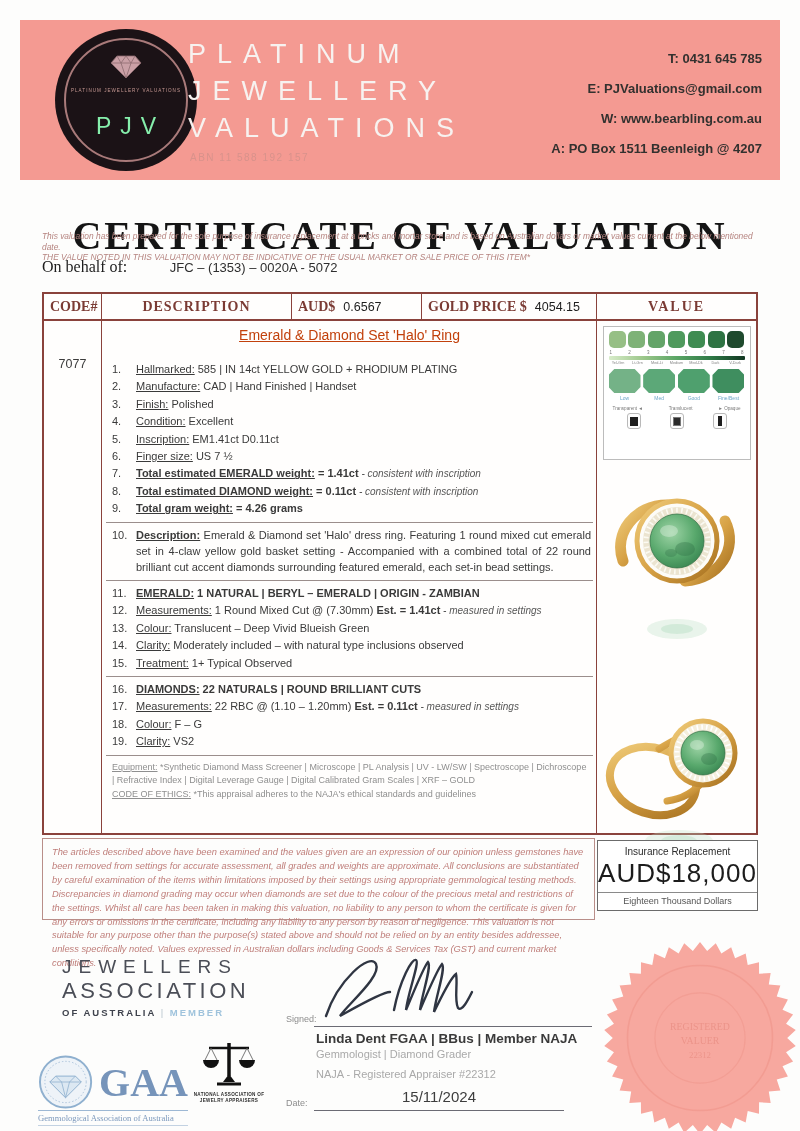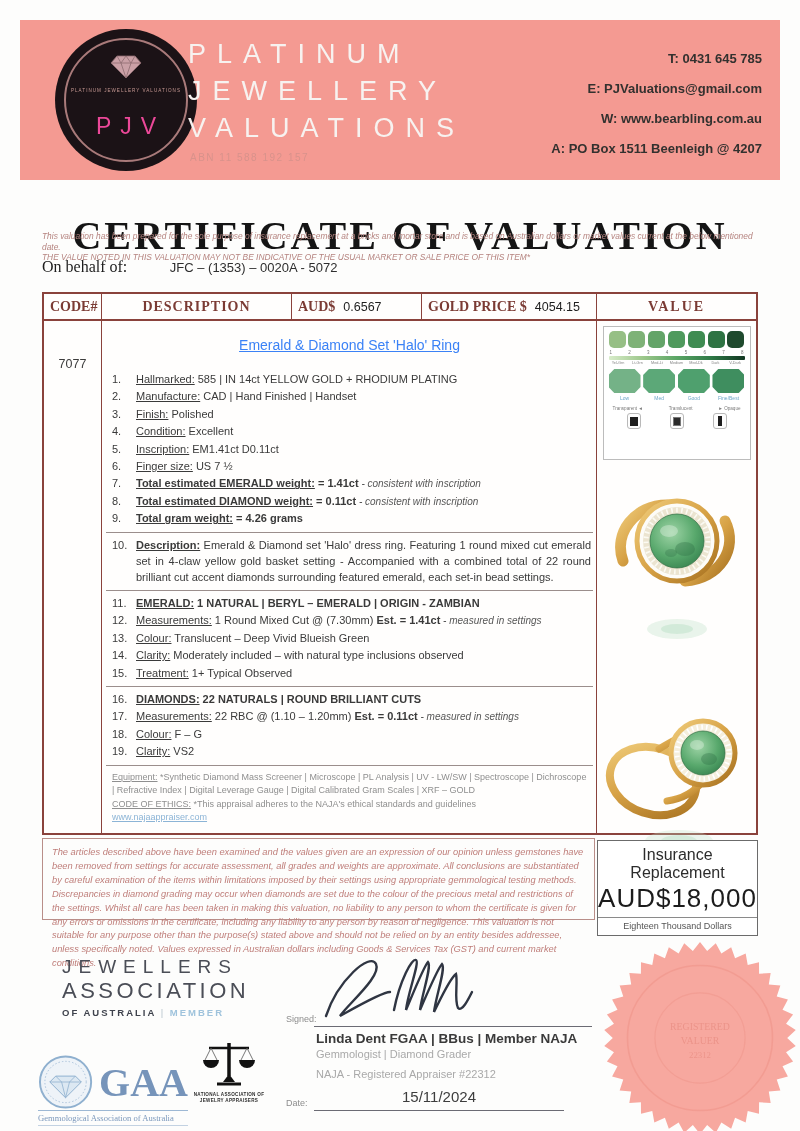--- a/index.html
+++ b/index.html
@@ -6,21 +6,21 @@
   body { background:#e8e8e8; font-family:"Liberation Sans", sans-serif; }
   .page { position:relative; width:800px; height:1131px; margin:0 auto; background:#fdfdfc; overflow:hidden; }
 
   
   .band { position:absolute; left:20px; top:20px; width:760px; height:160px; background:#f49a92; }
   .logo-circle { position:absolute; left:35px; top:9px; width:142px; height:142px; border-radius:50%;
                  background:#1b1216; display:flex; flex-direction:column; align-items:center; justify-content:center; }
   .logo-inner { position:absolute; inset:9px; border:2px solid #a97a7a; border-radius:50%; }
   .logo-gem { margin-top:-6px; }
   .ring-text { font-size:4.6px; letter-spacing:1px; color:#c49791; margin-top:8px; white-space:nowrap; }
-  .logo-abbr { font-size:23px; letter-spacing:9px; color:#ec4899; margin-top:20px; padding-left:9px; }
+  .logo-abbr { font-size:23px; letter-spacing:9px; color:#86efac; margin-top:20px; padding-left:9px; }
   .brand-name { position:absolute; left:168px; top:16px; color:#f7f2f0; font-size:27px; letter-spacing:11px; line-height:37px; font-weight:400; }
   .abn { position:absolute; left:170px; top:132px; color:#d8928b; font-size:10px; letter-spacing:1.5px; }
   .contacts { position:absolute; right:18px; top:24px; text-align:right; color:#33312f; font-size:13px; font-weight:700; line-height:30px; }
 
   
   .cert-title { position:absolute; left:0; top:184px; width:100%; text-align:center;
                 font-family:"Liberation Serif", serif; font-size:40px; font-weight:700; letter-spacing:3px; color:#151515;margin-top:28px; }
   .smallprint { position:absolute; left:42px; top:231px; width:716px; font-style:italic;
                 color:#b5837f; font-size:8.4px; line-height:10.5px; }
   .behalf { position:absolute; left:42px; top:258px; }
@@ -37,21 +37,21 @@
   .th-aud  { width:130px; gap:8px; }
   .th-gold { width:175px; gap:8px; }
   .th-value{ flex:1; justify-content:center; border-right:none !important; letter-spacing:2px; }
   .th-num { font-family:"Liberation Sans", sans-serif; color:#1f1f1f; font-weight:400; font-size:12.5px; }
   .tbody { display:flex; height:512px; }
   .col-code { width:58px; border-right:1.5px solid #8a423c; padding-top:36px; text-align:center;
               font-size:12.5px; color:#3c3c3c; }
   .col-main { width:495px; padding:4px 4px 0 4px; }
   .col-value{ flex:1; border-left:1.5px solid #8a423c; margin-left:-1.5px; position:relative; }
 
-  .item-title { text-align:center; font-size:14px; color:#3b82f6; text-decoration:underline; margin-top:12px; }
+  .item-title { text-align:center; font-size:14px; color:#c2410c; text-decoration:underline; margin-top:2px; }
   .grp { padding:4px 2px 4px 6px; }
   .grp + .grp { border-top:1px solid #9b8e8c; }
   .item-row { display:flex; font-size:11px; color:#3a3a3a; line-height:16.4px; }
   .inum { width:24px; flex:none; }
   .itxt { flex:1; }
   .ilbl { text-decoration:underline; }
   .item-row.b .ilbl, .item-row.b .itxt { font-weight:700; }
   .isfx { font-style:italic; font-weight:400; font-size:10px; color:#565656; }
   .it2 { font-weight:700; }
   .g1 { margin-top:14px; }
@@ -80,21 +80,21 @@
            display:flex; align-items:center; justify-content:center; }
   .ticon span { background:#1e1e1e; }
   .ring-img { position:absolute; left:4px; }
   .ring-1 { top:148px; }
   .ring-2 { top:348px; }
 
   
   .legal { position:absolute; left:42px; top:838px; width:553px; height:82px; border:1.5px solid #b98e89;
            padding:7px 9px; font-style:italic; font-size:9.3px; line-height:13.9px; color:#bf7e7a; }
   .valuebox { position:absolute; left:597px; top:840px; width:161px; border:1.5px solid #6b6b6b; background:#fff; text-align:center; }
-  .vb-title { font-size:16px; color:#2c2c2c; padding-top:5px; }
+  .vb-title { font-size:10px; color:#2c2c2c; padding-top:5px; }
   .vb-amount { font-size:26px; color:#1c1c1c; letter-spacing:1px; padding:1px 0 3px; border-bottom:1px solid #8a8a8a; }
   .vb-words { font-size:9px; color:#555; padding:3px 0 4px; }
 
   
   .jaa { position:absolute; left:62px; top:956px; color:#4b4e57; }
   .jaa-l1 { font-size:19px; letter-spacing:7px; }
   .jaa-l2 { font-size:22px; letter-spacing:3.5px; }
   .jaa-l3 { font-size:9.5px; font-weight:700; letter-spacing:2px; margin-top:3px; color:#3f434d; }
   .jaa-mem { color:#9fc3dc; } .jaa-sep { color:#b9c6cf; font-weight:400; }
 
@@ -286,21 +286,20 @@
 
             <div class="item-row">
               <span class="inum">19.</span>
               <span class="itxt"><span class="ilbl">Clarity:</span><span> VS2</span><span class="it2"></span><span class="isfx"></span></span>
             </div>
           </div>
 
         <div class="equip">
           <div><span class="lead">Equipment:</span><span> *Synthetic Diamond Mass Screener | Microscope | PL Analysis | UV - LW/SW | Spectroscope | Dichroscope | Refractive Index | Digital Leverage Gauge | Digital Calibrated Gram Scales | XRF – GOLD</span></div>
           <div><span class="lead">CODE OF ETHICS:</span><span> *This appraisal adheres to the NAJA's ethical standards and guidelines</span></div>
-          <div><a href="#">www.najaappraiser.com</a></div>
         </div>
       </div>
 
       <div class="col-value">
 
         <div class="chartbox">
           <div class="stone-row">
 
           <div class="stone" style="background: rgb(150, 191, 133);"></div>
               <div class="stone" style="background: rgb(126, 178, 119);"></div>

